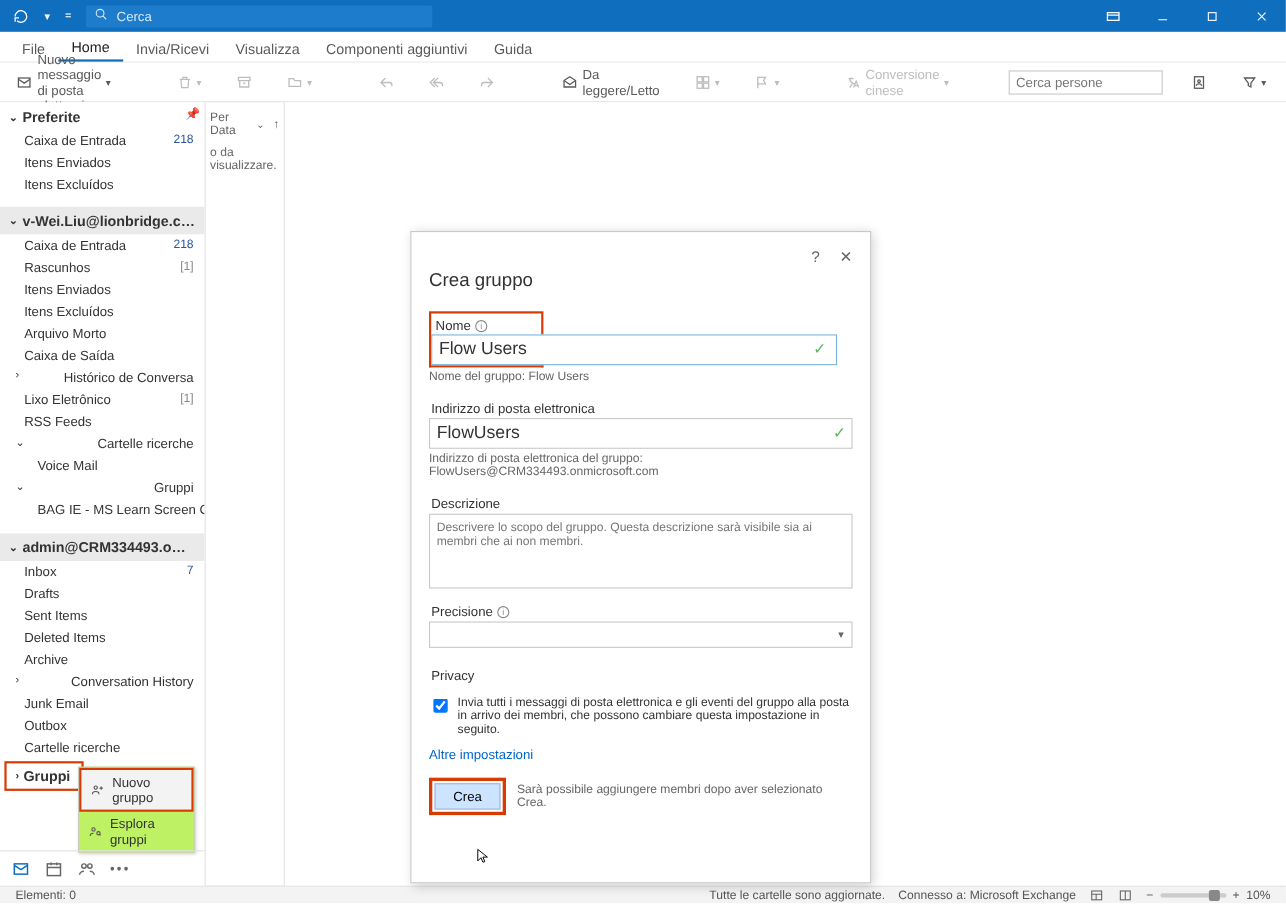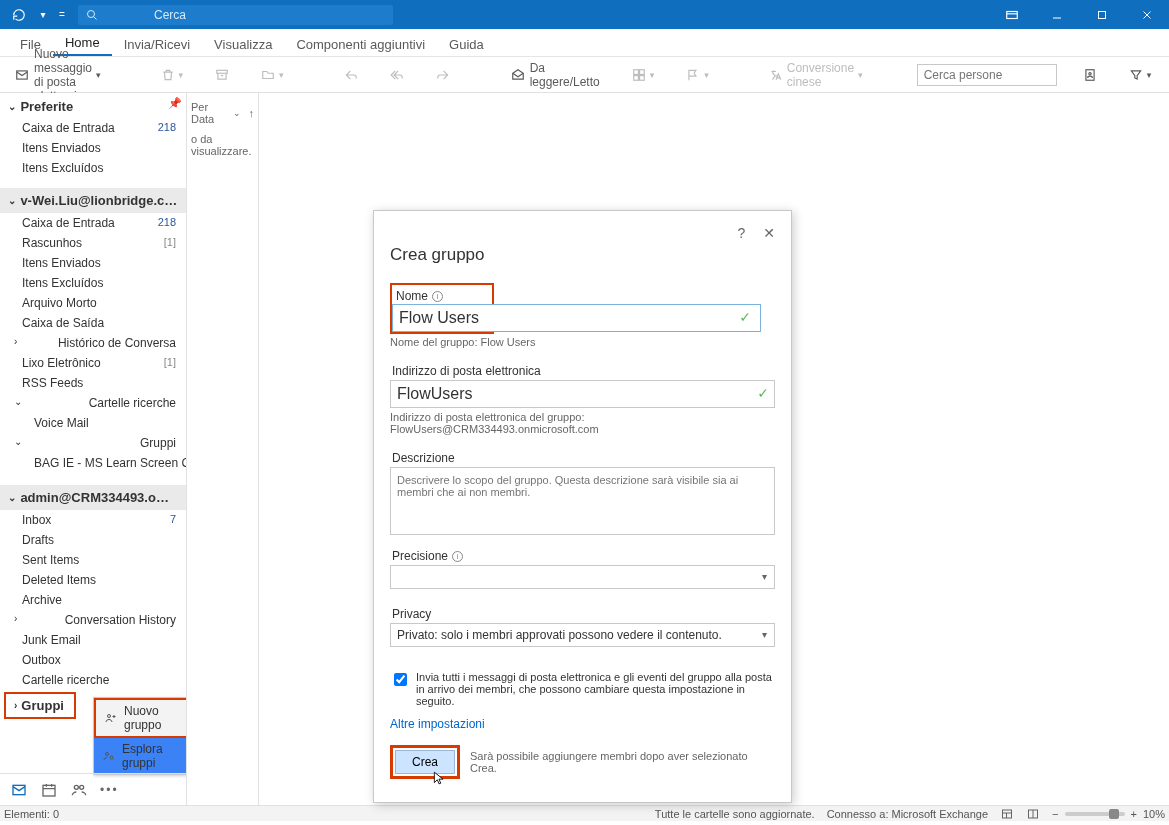--- a/index.html
+++ b/index.html
@@ -1,20 +1,20 @@
 <!DOCTYPE html>
 <html><head>
 <meta charset="utf-8">
 <style>
   * { box-sizing: border-box; font-family: "Segoe UI", Arial, sans-serif; }
   html, body { margin: 0; padding: 0; width: 1169px; height: 825px; overflow: hidden; background: #fff; }
   .titlebar { height: 29px; background: #106ebe; display: flex; align-items: center; color: #fff; }
   .titlebar .tb-left { display: flex; align-items: center; gap: 6px; padding-left: 8px; }
   .titlebar .tb-btn { width: 22px; height: 22px; display: flex; align-items: center; justify-content: center; }
-  .titlebar .search { margin-left: 10px; display: flex; align-items: center; background: #1e7ccc; border-radius: 2px; padding: 2px 8px; width: 315px; height: 20px; gap: 48px; }
+  .titlebar .search { margin-left: 10px; display: flex; align-items: flex-start; background: #1e7ccc; border-radius: 2px; padding: 2px 8px; width: 315px; height: 20px; }
   .titlebar .search input { background: transparent; border: none; color: #d6e9f8; font-size: 12px; width: 100%; outline: none; }
   .titlebar .search input::placeholder { color: #d6e9f8; }
   .titlebar .tb-right { margin-left: auto; display: flex; }
   .titlebar .tb-right .wbtn { width: 45px; height: 29px; display: flex; align-items: center; justify-content: center; color: #fff; }
   .tabs { height: 28px; display: flex; align-items: flex-end; padding: 0 8px; font-size: 13px; border-bottom: 1px solid #e5e5e5; background: #fff;}
   .tabs .tab { padding: 4px 12px; color: #5a5a5a; cursor: pointer;}
   .tabs .tab.active { border-bottom: 2px solid #106ebe; color: #222; font-weight: 400; }
   .ribbon { height: 36px; display: flex; align-items: center; padding: 0 8px; gap: 20px; border-bottom: 1px solid #e1e1e1; background:#fff;}
   .ribbon .rbtn { display: flex; align-items: center; gap: 4px; padding: 4px 6px; font-size: 12px; color: #5a5a5a; }
   .ribbon .rbtn.disabled { color: #bdbdbd; }
@@ -25,27 +25,27 @@
   .nav { width: 187px; border-right: 1px solid #e1e1e1; overflow: hidden; position: relative; font-size: 12px; color: #333; background:#fff;}
   .nav .pin { position:absolute; top:4px; right:4px; color:#888; font-size:11px;}
   .nav .section-header { padding: 6px 8px 4px 8px; font-weight: bold; font-size: 13px; color: #333; display:flex; align-items:center; gap:4px; cursor:pointer;}
   .nav .folder { display: flex; justify-content: space-between; padding: 3px 10px 3px 22px; cursor:pointer; }
   .nav .folder .count { color: #2b579a; font-size:11px;}
   .nav .folder .countb { color: #888; font-size:11px;}
   .nav .sub { padding-left: 34px;}
   .nav .acct { background: #eaeaea; padding: 5px 8px; font-weight: bold; font-size: 13px; display:flex; align-items:center; gap:4px; cursor:pointer;}
   .nav .gruppi-row {display:flex;align-items:center;gap:4px;padding:4px 8px;border:2px solid #d83b01;font-size:13px;font-weight:bold;margin:2px 4px;cursor:pointer;width:72px;}
   .nav .bottombar { position:absolute; bottom:0; left:0; right:0; height:32px; border-top:1px solid #e1e1e1; display:flex; align-items:center; gap:12px; padding:0 10px; color:#666;}
-  .context-menu { position:absolute; left:93px; bottom:30px; width:106px; background:#3b82f6; border:1px solid #c8c8c8; box-shadow:1px 1px 3px rgba(0,0,0,0.2); font-size:12px; }
+  .context-menu { position:absolute; left:71px; bottom:30px; width:106px; background:#bef264; border:1px solid #c8c8c8; box-shadow:1px 1px 3px rgba(0,0,0,0.2); font-size:12px; }
   .context-menu .ctx-item { padding:4px 8px; display:flex; align-items:center; gap:6px; cursor:pointer;}
   .context-menu .ctx-item.hl { border:2px solid #d83b01; background:#f3f3f3;}
   .midcol { width: 72px; border-right: 1px solid #e1e1e1; padding:6px 4px; font-size:11px; color:#666;}
   .midcol .sorter{display:flex; gap:4px; align-items:center; padding:2px 0;}
   .content { flex:1; background:#fff; }
-  .statusbar { height:16px; background:#f3f3f3; border-top:1px solid #e1e1e1; font-size:11px; color:#555; display:flex; align-items:center; padding:0 4px;}
+  .statusbar { height:16px; background:#f3f3f3; border-top:1px solid #e1e1e1; font-size:11px; color:#555; display:flex; align-items:center; padding:0 14px;}
   .statusbar .right{margin-left:auto; display:flex; gap:12px; align-items:center;}
   .zoom-slider{display:inline-flex;align-items:center;gap:6px;}
   .zoom-track{width:60px;height:4px;background:#ccc;position:relative;border-radius:2px;}
   .zoom-thumb{width:10px;height:10px;background:#888;border-radius:2px;position:absolute;top:-3px;left:44px;}
   
   .dialog{position:absolute; left:373px; top:117px; width:419px; height:593px; background:#fff; border:1px solid #c8c8c8; box-shadow:2px 2px 10px rgba(0,0,0,0.2); display:flex; flex-direction:column; padding:14px 16px 10px 16px;}
   .dialog .dlg-top{display:flex;align-items:center;}
   .dialog .dlg-close{margin-left:auto;display:flex;gap:18px;color:#666;font-size:14px;}
   .dialog .dlg-close span{cursor:pointer;}
   .dialog h2{font-size:17px;font-weight:400;color:#333;margin:4px 0 18px 0;}
@@ -438,25 +438,20 @@
     <div style="height:10px;"></div>
     <div class="dlg-label">
         <span>Precisione</span>
         <span class="info-icon">i</span>
       </div>
     <div class="dlg-select-wrap">
       <select class="dlg-select"><option></option></select>
     </div>
 
     <div class="dlg-label">Privacy</div>
-    <div class="dlg-select-wrap">
-      <select class="dlg-select">
-        <option>Privato: solo i membri approvati possono vedere il contenuto.</option>
-      </select>
-    </div>
 
     <label class="dlg-check-row">
       <input type="checkbox" checked="" style="">
       <span>Invia tutti i messaggi di posta elettronica e gli eventi del gruppo alla posta in arrivo dei membri, che possono cambiare questa impostazione in seguito.</span>
     </label>
 
     <a class="dlg-link">Altre impostazioni</a>
 
     <div class="dlg-footer">
       <div class="dlg-btn-wrap">

